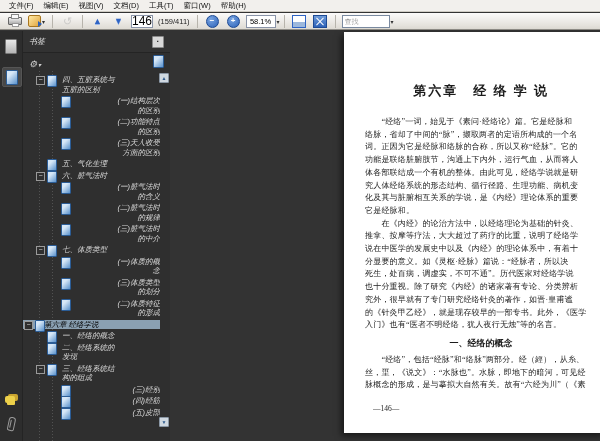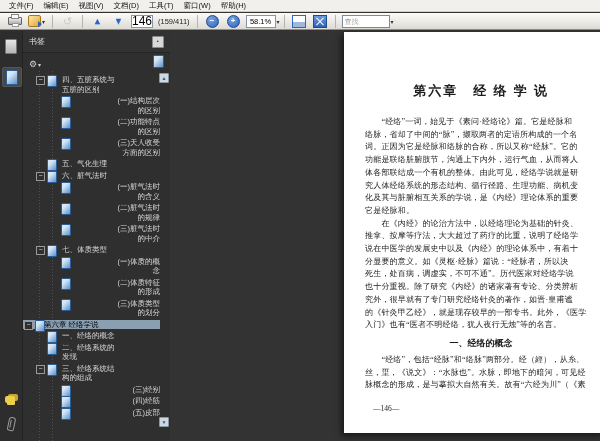--- a/index.html
+++ b/index.html
@@ -48,21 +48,21 @@
   .striptab{position:absolute;left:2px;width:18px;height:18px;display:flex;align-items:center;justify-content:center;border-radius:2px;}
   .pageicon-gray{width:10px;height:13px;background:linear-gradient(#e8e8e8,#b5b5b5);border:1px solid #777;border-radius:1px;}
   .pageicon-blue{width:10px;height:13px;background:linear-gradient(135deg,#d6e7f7 30%,#5a92cc);border:1px solid #2b5d97;border-radius:1px;}
   .tab-active{background:#474747;border:1px solid #555;}
   .commenticon{position:relative;width:13px;height:9px;}
   .commenticon::before{content:'';position:absolute;left:3px;top:0;width:10px;height:7px;background:#c9a42f;border-radius:2px;}
   .commenticon::after{content:'';position:absolute;left:0;top:2px;width:10px;height:7px;background:#ecd04a;border-radius:2px;box-shadow:1px 3px 0 -1px #ecd04a;}
   .clipicon{width:5px;height:12px;border:1px solid #9c9c9c;border-radius:3px 3px 2px 2px;position:relative;transform:rotate(12deg);}
   .clipicon::after{content:'';position:absolute;left:1px;top:2px;width:1px;height:8px;background:#9c9c9c;}
   
-  .sidebar{position:absolute;left:23px;top:0;width:147px;height:410px;background:#2f2f2f;}
+  .sidebar{position:absolute;left:23px;top:0;width:147px;height:410px;background:#2f2f2f;font-style:italic;}
   .panel-header{height:21px;display:flex;align-items:center;justify-content:space-between;
                 padding:0 6px;border-bottom:1px solid #242424;background:#323232;}
   .panel-title{font-size:8px;color:#e0e0e0;}
   .panel-menu-btn{width:10px;height:10px;background:#d8d8d8;border:1px solid #8a8a8a;border-radius:1px;
                   font-size:5px;line-height:9px;text-align:center;color:#222;}
   .panel-toolbar{height:17px;display:flex;align-items:center;justify-content:space-between;padding:0 6px;}
   .gear{font-size:9px;color:#cfcfcf;line-height:10px;}
   .mini-bluepage{width:9px;height:11px;background:linear-gradient(135deg,#d6e7f7 30%,#5a92cc);border:1px solid #2b5d97;border-radius:1px;}
   .tree{position:absolute;left:0;top:40px;width:137px;bottom:0;overflow:hidden;padding-top:2px;
         background-image:repeating-linear-gradient(to bottom,#525252 0 1px,transparent 1px 3px),
@@ -186,22 +186,22 @@
           <div class="bm lvl2"><span class="bicon"></span><span class="blabel">(一)结构层次的区别</span></div>
           <div class="bm lvl2"><span class="bicon"></span><span class="blabel">(二)功能特点的区别</span></div>
           <div class="bm lvl2"><span class="bicon"></span><span class="blabel">(三)天人收受方面的区别</span></div>
           <div class="bm lvl1"><span class="bicon"></span><span class="blabel">五、气化生理</span></div>
           <div class="bm lvl1"><span class="exp">−</span><span class="bicon"></span><span class="blabel">六、脏气法时</span></div>
           <div class="bm lvl2"><span class="bicon"></span><span class="blabel">(一)脏气法时的含义</span></div>
           <div class="bm lvl2"><span class="bicon"></span><span class="blabel">(二)脏气法时的规律</span></div>
           <div class="bm lvl2"><span class="bicon"></span><span class="blabel">(三)脏气法时的中介</span></div>
           <div class="bm lvl1"><span class="exp">−</span><span class="bicon"></span><span class="blabel">七、体质类型</span></div>
           <div class="bm lvl2"><span class="bicon"></span><span class="blabel">(一)体质的概念</span></div>
+          <div class="bm lvl2"><span class="bicon"></span><span class="blabel">(三)体质类型的划分</span></div>
           <div class="bm lvl2"><span class="bicon"></span><span class="blabel">(二)体质特征的形成</span></div>
-          <div class="bm lvl2"><span class="bicon"></span><span class="blabel">(三)体质类型的划分</span></div>
           <div class="bm lvl0 sel"><span class="exp">−</span><span class="bicon"></span><span class="blabel">第六章 经络学说</span></div>
           <div class="bm lvl1"><span class="bicon"></span><span class="blabel">一、经络的概念</span></div>
           <div class="bm lvl1"><span class="bicon"></span><span class="blabel">二、经络系统的发现</span></div>
           <div class="bm lvl1"><span class="exp">−</span><span class="bicon"></span><span class="blabel">三、经络系统结构的组成</span></div>
           <div class="bm lvl2"><span class="bicon"></span><span class="blabel">(三)经别</span></div>
           <div class="bm lvl2"><span class="bicon"></span><span class="blabel">(四)经筋</span></div>
           <div class="bm lvl2"><span class="bicon"></span><span class="blabel">(五)皮部</span></div>
         </div>
       <div class="tree-scroll">
         <div class="scrollbtn up">▲</div>

